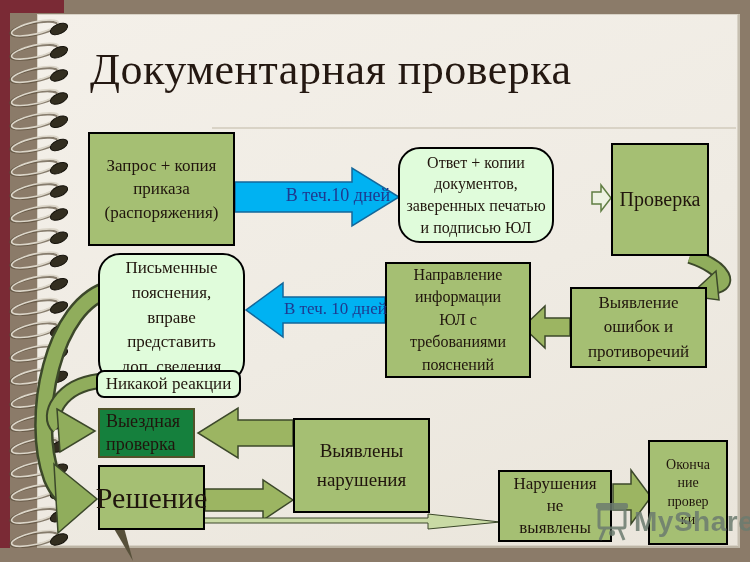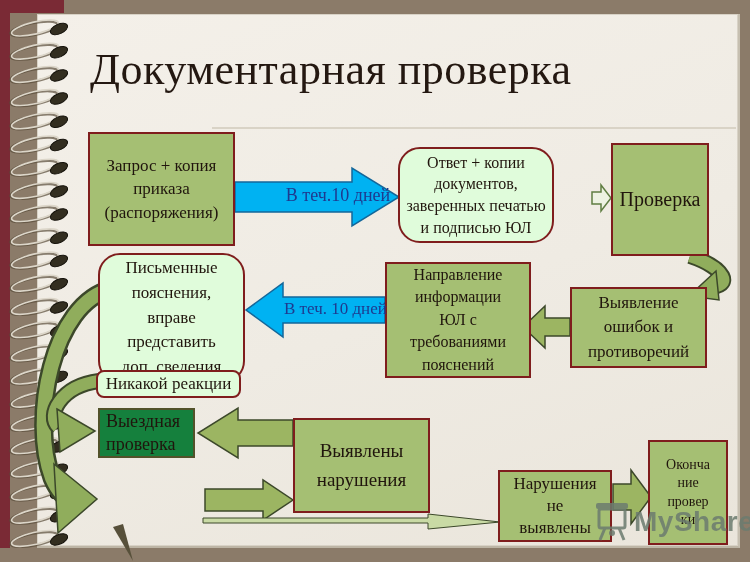--- a/index.html
+++ b/index.html
@@ -25,21 +25,21 @@
     white-space:nowrap;
   }
   .title-sep{position:absolute;left:212px;top:127px;width:524px;height:0;
     border-top:2px solid #d9d3c6;}
   
   svg.overlay{position:absolute;left:0;top:0;width:750px;height:562px;z-index:2;}
   
   .fbox{
     position:absolute;z-index:3;display:flex;align-items:center;justify-content:center;
     text-align:center;white-space:pre-line;
-    background:#a5bf73;border:2px solid #7f1d1d;box-sizing:border-box;
+    background:#a5bf73;border:2px solid #000000;box-sizing:border-box;
     line-height:1.38;
   }
   .fbox.mint{background:#e0fcdb;border-radius:22px;}
   .fbox.yellow{background:#15803d;border-color:#52522a;}
   .arrow-label{
     position:absolute;z-index:4;text-align:center;color:#1e3a8f;white-space:nowrap;
   }
   .watermark{
     position:absolute;z-index:5;left:594px;top:502px;display:flex;align-items:center;gap:4px;
     color:#6c7c6f;opacity:.85;
@@ -239,20 +239,21 @@
 пояснения,
 вправе
 представить
 доп. сведения</div>
 
   <div class="fbox mint" style="left:96px;top:370px;width:145px;height:28px;font-size:17px;border-radius:8px;">Никакой реакции</div>
 
   <div class="fbox yellow" style="left:98px;top:408px;width:97px;height:50px;font-size:18px;line-height:1.3;justify-content:flex-start;text-align:left;padding-left:6px;">Выездная
 проверка</div>
 
+  <div class="fbox" style="left:98px;top:465px;width:107px;height:65px;font-size:30px;">Решение</div>
 
   <div class="fbox" style="left:293px;top:418px;width:137px;height:95px;font-size:19px;line-height:1.5;">Выявлены
 нарушения</div>
 
   <div class="fbox" style="left:498px;top:470px;width:114px;height:72px;font-size:17px;line-height:1.3;">Нарушения
 не
 выявлены</div>
 
   <div class="fbox" style="left:648px;top:440px;width:80px;height:105px;font-size:14px;line-height:1.3;">Оконча
 ние

